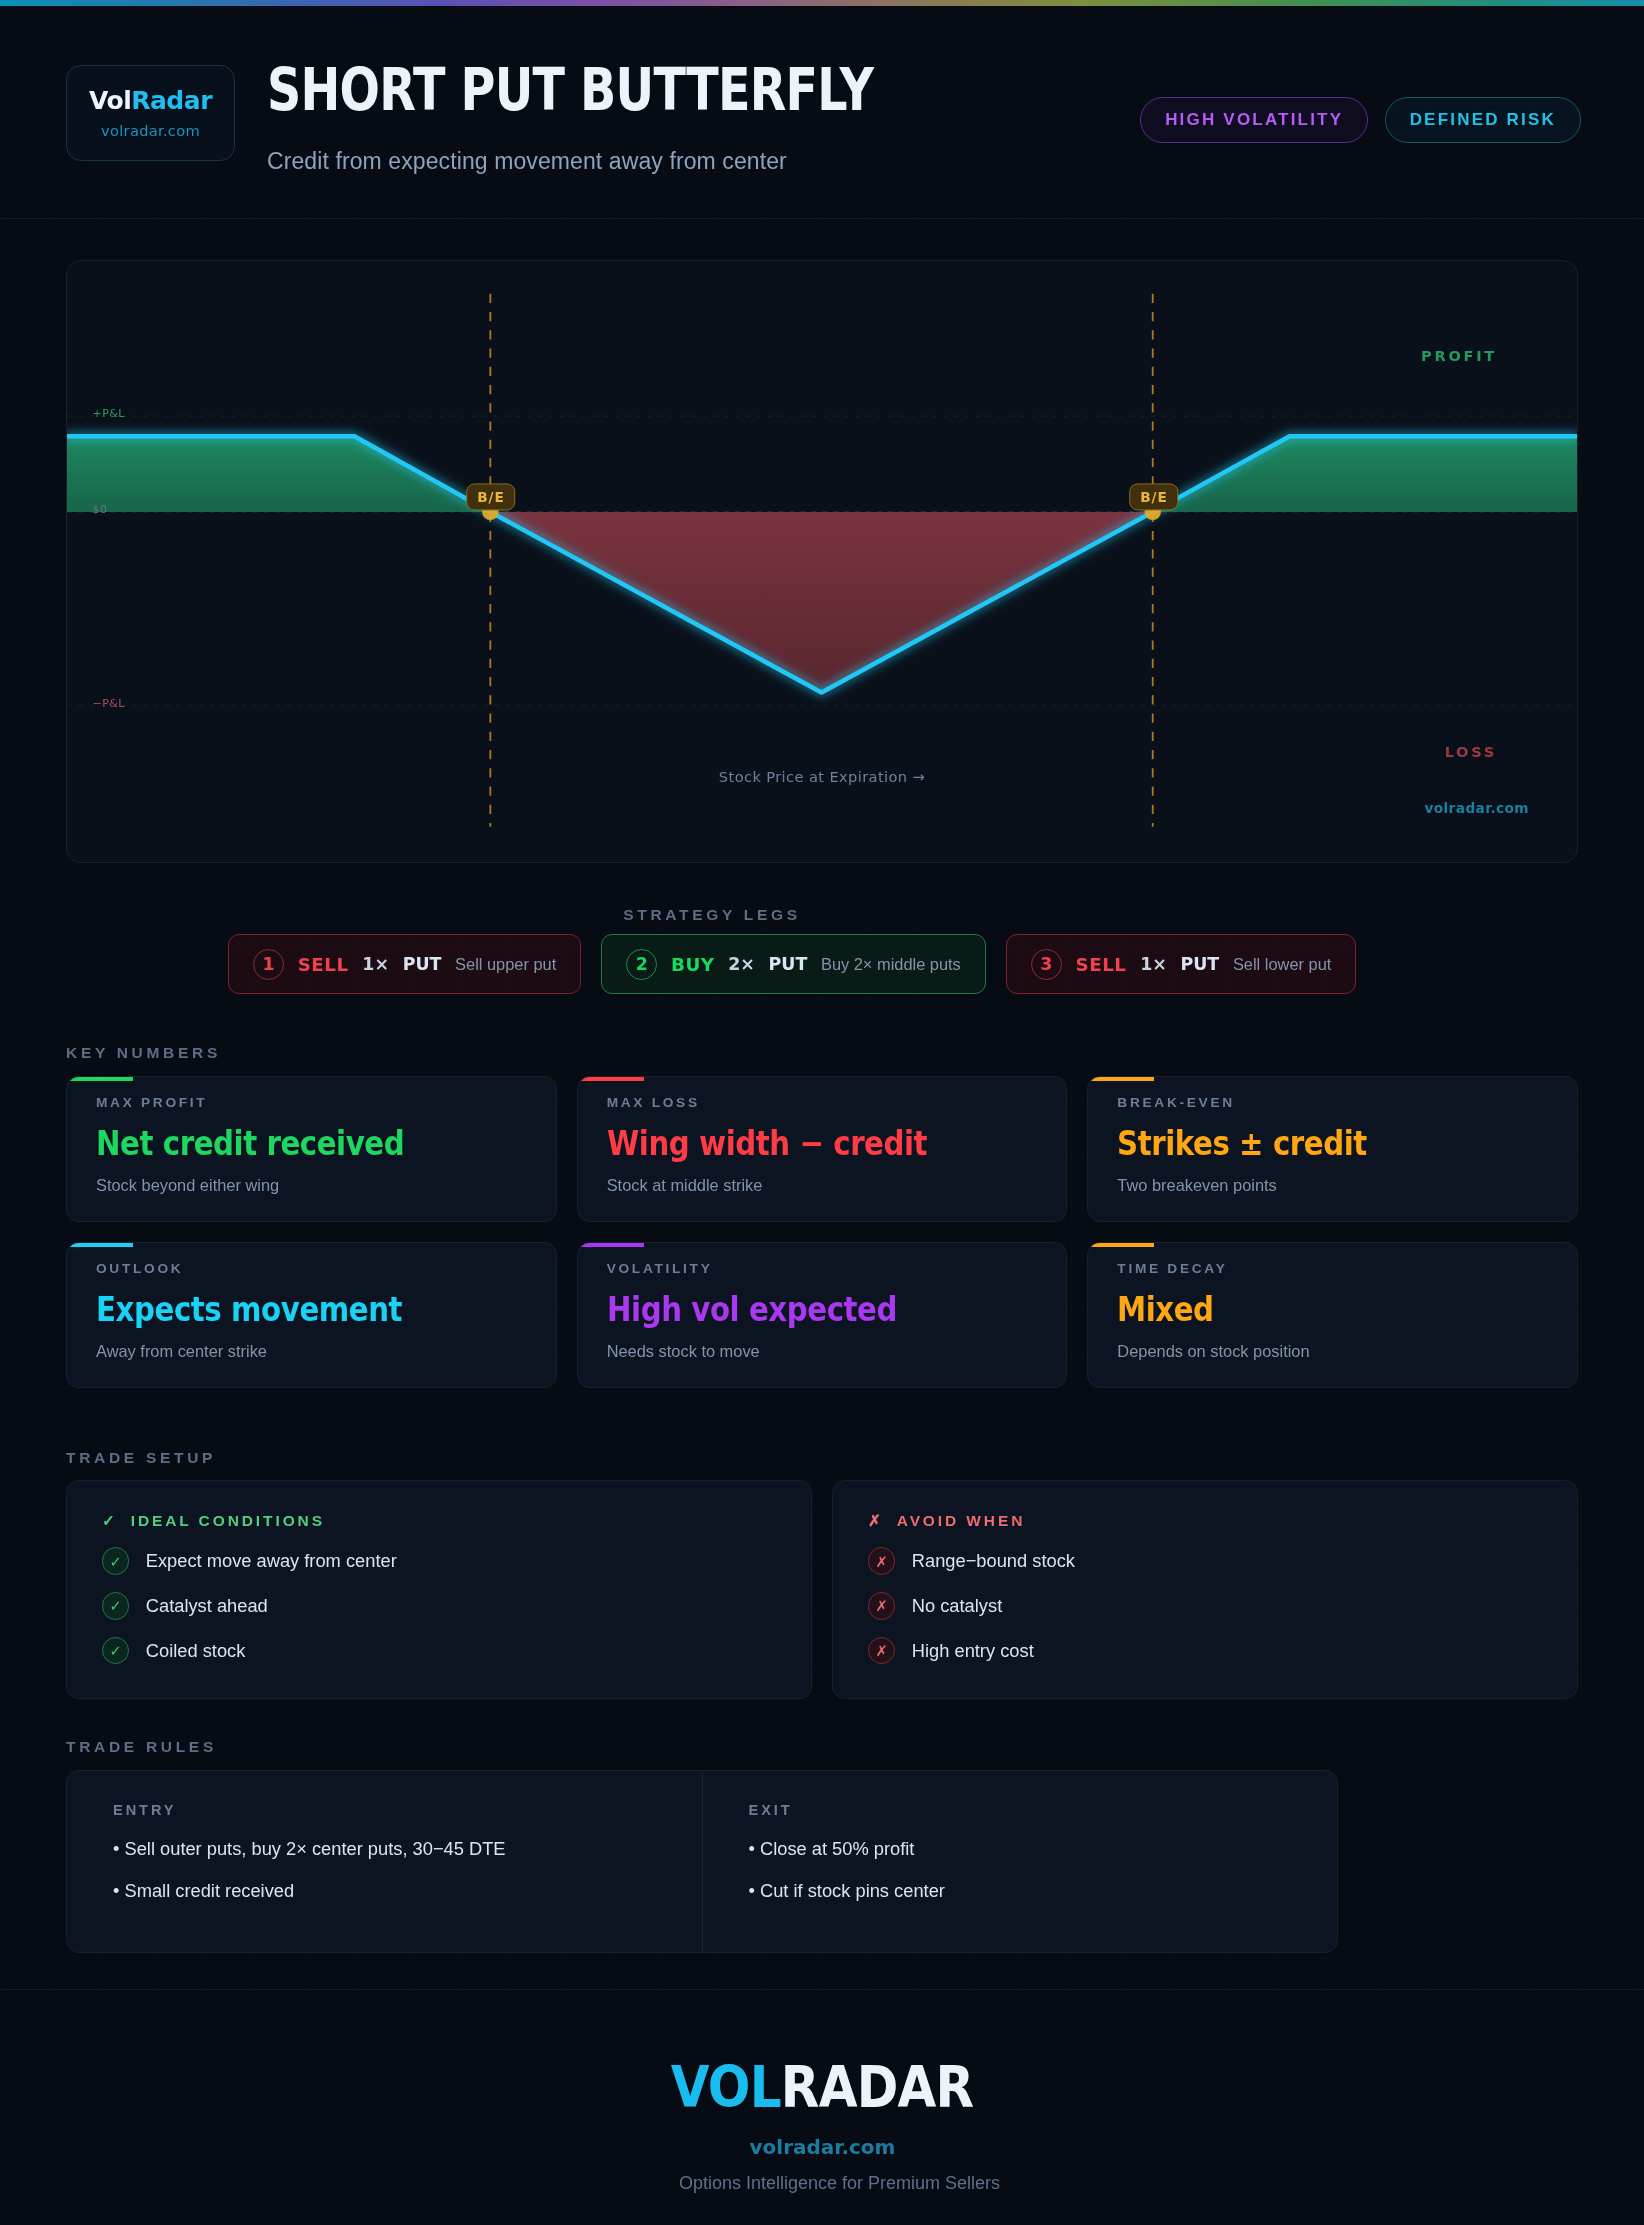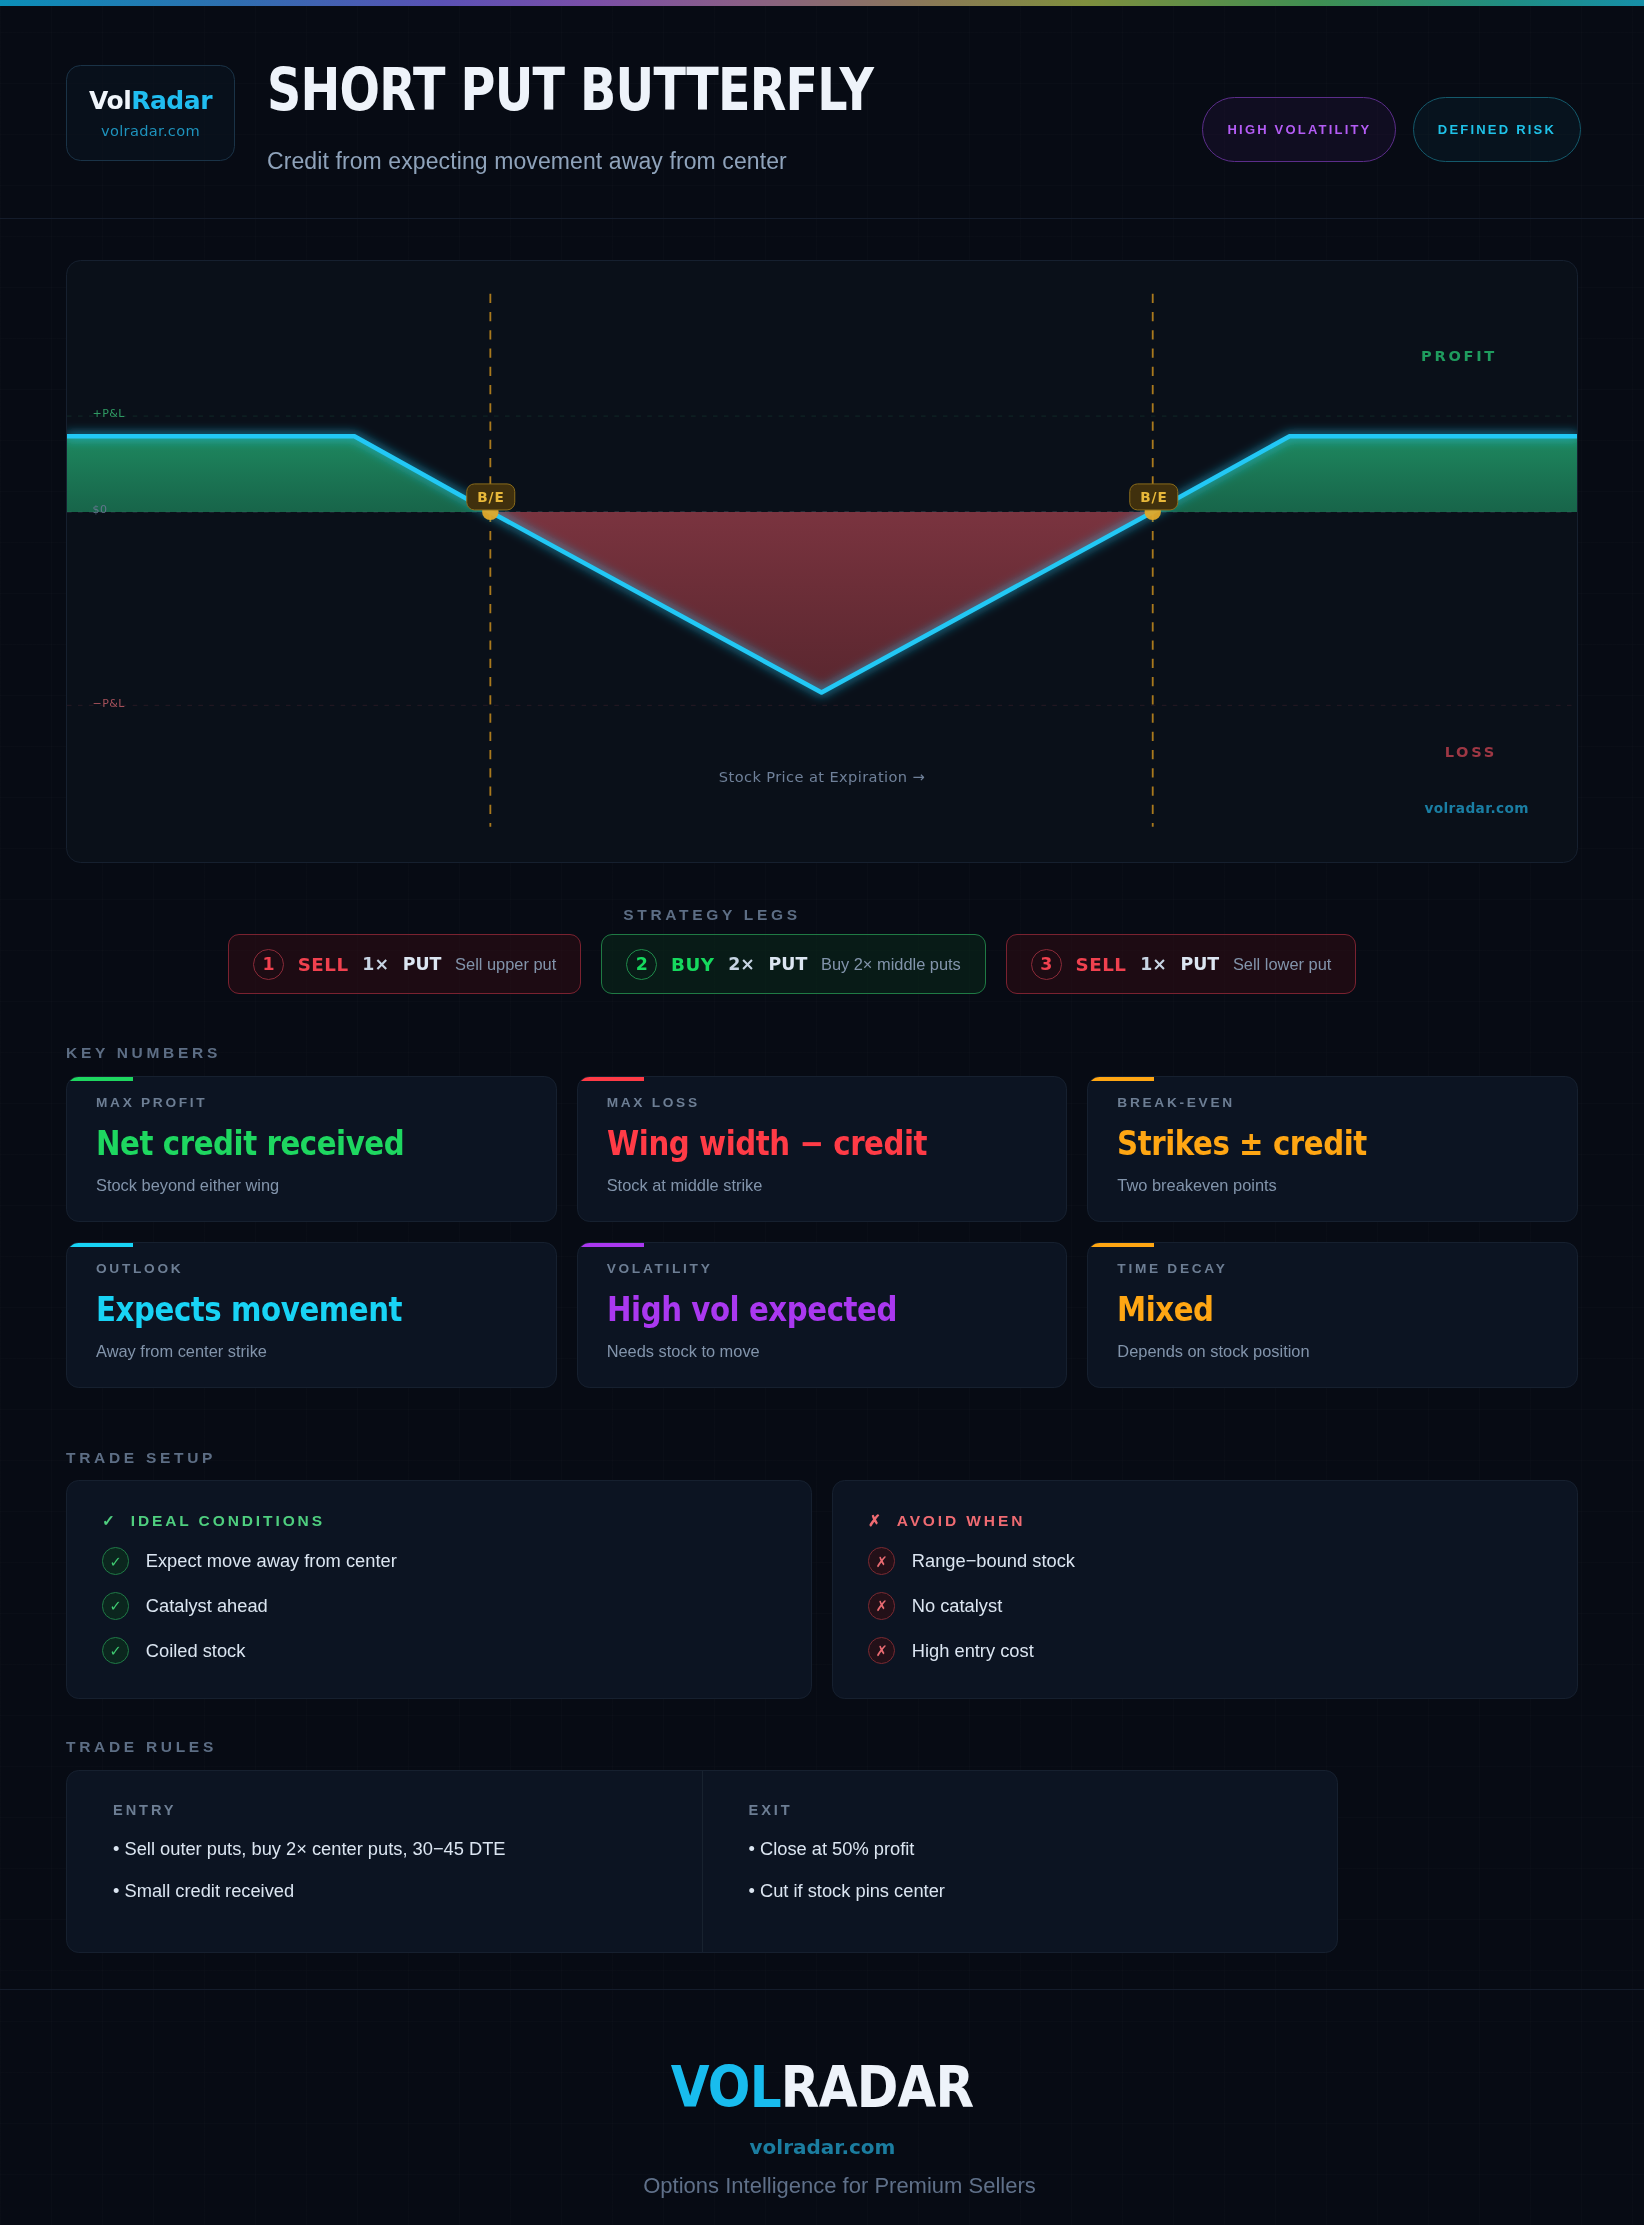--- a/index.html
+++ b/index.html
@@ -57,22 +57,22 @@
     transform:scaleX(0.82);
     transform-origin:left top;
     white-space:nowrap;
   }
   .subtitle {
     position:absolute; left:267px; top:142px;
     font-size:23px; color:#8fa3bb; letter-spacing:0.1px;
   }
   .badges { position:absolute; right:64px; top:91px; display:flex; gap:16.4px; }
   .badge {
-    border-radius:913px; padding:24px 24px;
-    font-size:13px; font-weight:bold; letter-spacing:2.2px;
+    border-radius:913px; padding:12px 24px;
+    font-size:17px; font-weight:bold; letter-spacing:2.2px;
   }
   .badge.vol { border:0.9px solid #5b2d8a; color:#b45cf5; background:rgba(60,20,95,0.18); }
   .badge.risk { border:0.9px solid #14596b; color:#1fc2e8; background:rgba(10,55,70,0.20); }
 
   
   .chart-card {
     position:absolute; left:66px; top:260px; width:1512px; height:603px;
     border:0.9px solid #16202f; border-radius:14.6px;
     background:#0a1019;
     overflow:hidden;
@@ -182,21 +182,21 @@
     display:flex; flex-direction:column; align-items:center;
     padding-top:64px;
   }
   .foot-logo {
     font-family:"DejaVu Sans", sans-serif; font-weight:bold; font-size:57px;
     letter-spacing:-0.9px; transform:scaleX(0.88);
   }
   .foot-logo .vol { color:#18bcee; }
   .foot-logo .radar { color:#eef3fa; }
   .foot-url { margin-top:14.6px; font-size:20px; font-weight:bold; color:#1b7da0; font-family:"DejaVu Sans", sans-serif; }
-  .foot-tag { margin-top:14.6px; font-size:22px; color:#5f7089;margin-left:34px; }
+  .foot-tag { margin-top:14.6px; font-size:18px; color:#5f7089;margin-left:34px; }
 </style>
 </head>
 <body>
 
 <div class="page">
 
   <div class="topbar"></div>
 
   <div class="header">
 

